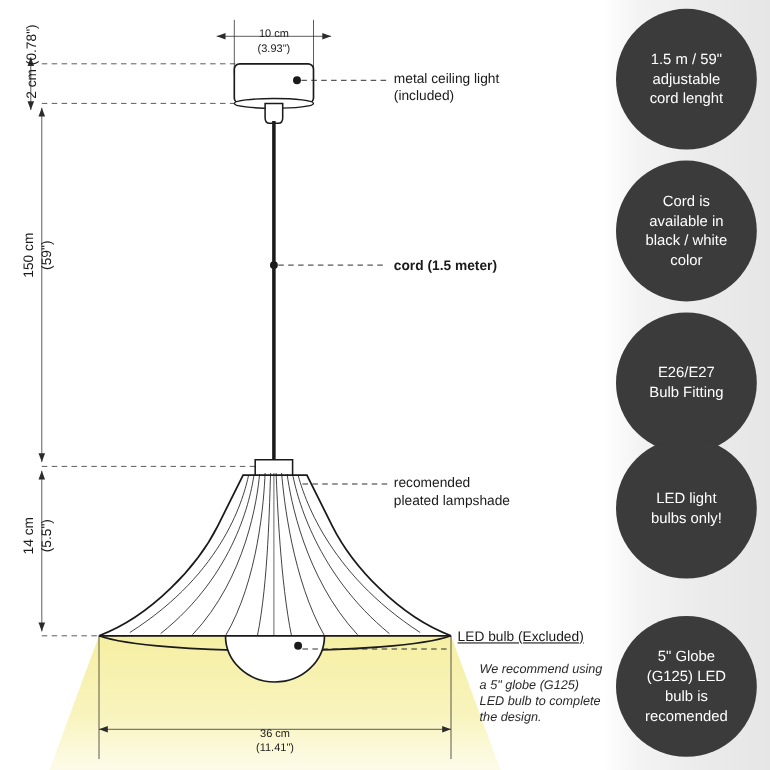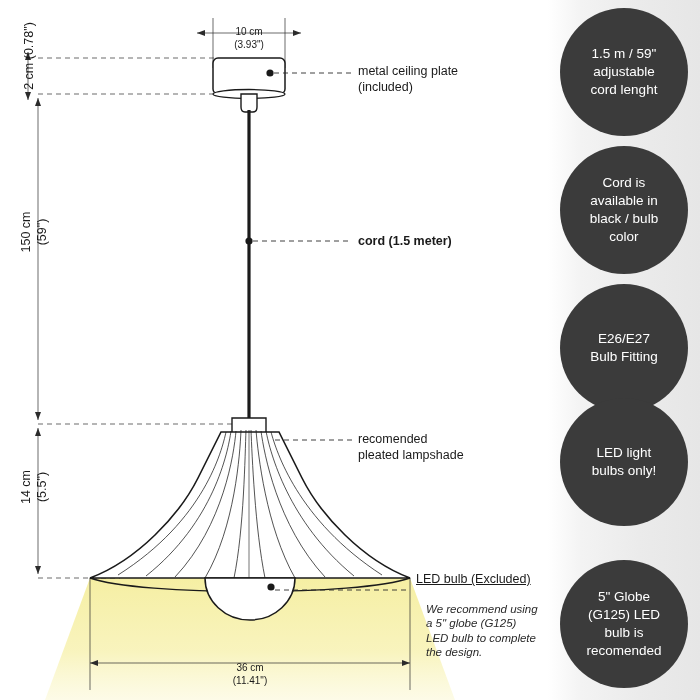--- a/index.html
+++ b/index.html
@@ -206,43 +206,43 @@
 
     <div class="vert" style="left:19px; top:292px; width:120px;">150 cm
 (59")</div>
 
     <div class="vert" style="left:19px; top:537px; width:100px;">14 cm
 (5.5")</div>
 
     <div class="dimtop" style="left:190px; top:662px; width:120px;">36 cm
 (11.41")</div>
 
-    <div class="lbl" style="left:358px; top:64px; width:180px;">metal ceiling plate
+    <div class="lbl" style="left:358px; top:64px; width:180px;">metal ceiling light
 (included)</div>
 
     <div class="lbl" style="left:358px; top:234px; width:180px;font-weight:bold;">cord (1.5 meter)</div>
 
     <div class="lbl" style="left:358px; top:432px; width:180px;">recomended
 pleated lampshade</div>
 
     <div class="lbl" style="left:416px; top:572px; width:140px;text-decoration:underline;">LED bulb (Excluded)</div>
 
-    <div class="lbl ital" style="left:426px; top:602px; width:140px;">We recommend using
+    <div class="lbl ital" style="left:436px; top:602px; width:140px;">We recommend using
 a 5" globe (G125)
 LED bulb to complete
 the design.</div>
   </div>
 
   <div class="rail">
     <div class="badge b1">1.5 m / 59"
 adjustable
 cord lenght</div>
     <div class="badge b2">Cord is
 available in
-black / bulb
+black / white
 color</div>
     <div class="badge b3">E26/E27
 Bulb Fitting</div>
     <div class="badge b4">LED light
 bulbs only!</div>
     <div class="badge b5">5" Globe
 (G125) LED
 bulb is
 recomended</div>
   </div>

